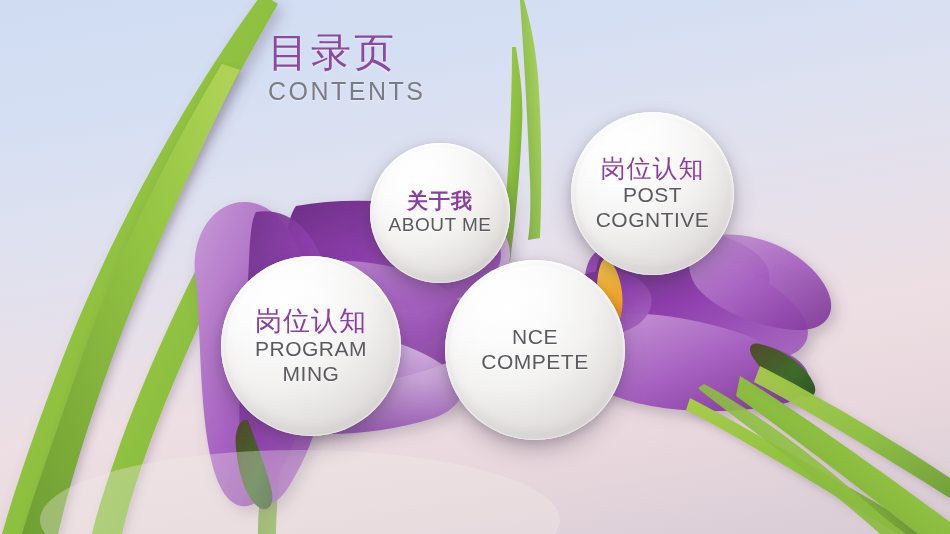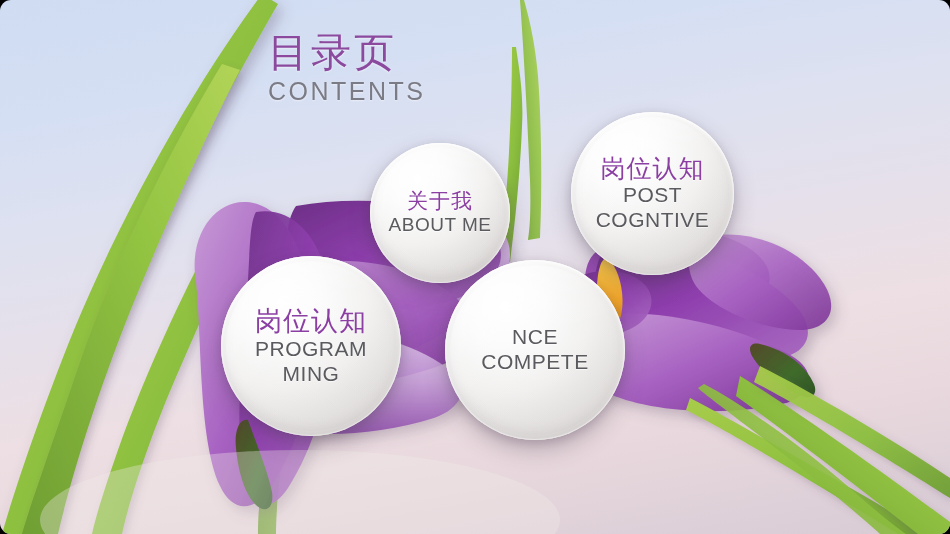--- a/index.html
+++ b/index.html
@@ -15,21 +15,20 @@
     font-family: "Liberation Sans", "DejaVu Sans", sans-serif;
     background: linear-gradient(170deg,
         #cfdcf2 0%,
         #d5dff3 18%,
         #dee1f0 34%,
         #e6e0ea 50%,
         #eddfe3 64%,
         #e9d9de 78%,
         #ded0d8 92%,
         #d8cbd4 100%);
-    border-radius: 11px;
   }
 
   
   #art {
     position: absolute;
     inset: 0;
     width: 950px;
     height: 534px;
     pointer-events: none;
   }
@@ -110,21 +109,21 @@
   .lbl-en {
     display: block;
     color: #5a5a5f;
     font-family: "Liberation Sans", sans-serif;
     letter-spacing: 0.5px;
     text-shadow: 0 1px 1px rgba(255,255,255,0.7);
   }
 
   
   #bubble-about   { left: 370px; top: 143px; width: 140px; height: 140px; }
-  #bubble-about .lbl-cn { font-size: 21px; }
+  #bubble-about .lbl-cn { font-size: 21px; font-weight: bold; }
   #bubble-about .lbl-en { font-size: 19px; }
 
   #bubble-post    { left: 571px; top: 112px; width: 163px; height: 163px; }
   #bubble-post .lbl-cn { font-size: 25px; }
   #bubble-post .lbl-en { font-size: 21px; }
 
   #bubble-program { left: 221px; top: 256px; width: 180px; height: 180px; }
   #bubble-program .lbl-cn { font-size: 27px; }
   #bubble-program .lbl-en { font-size: 21px; }
 

